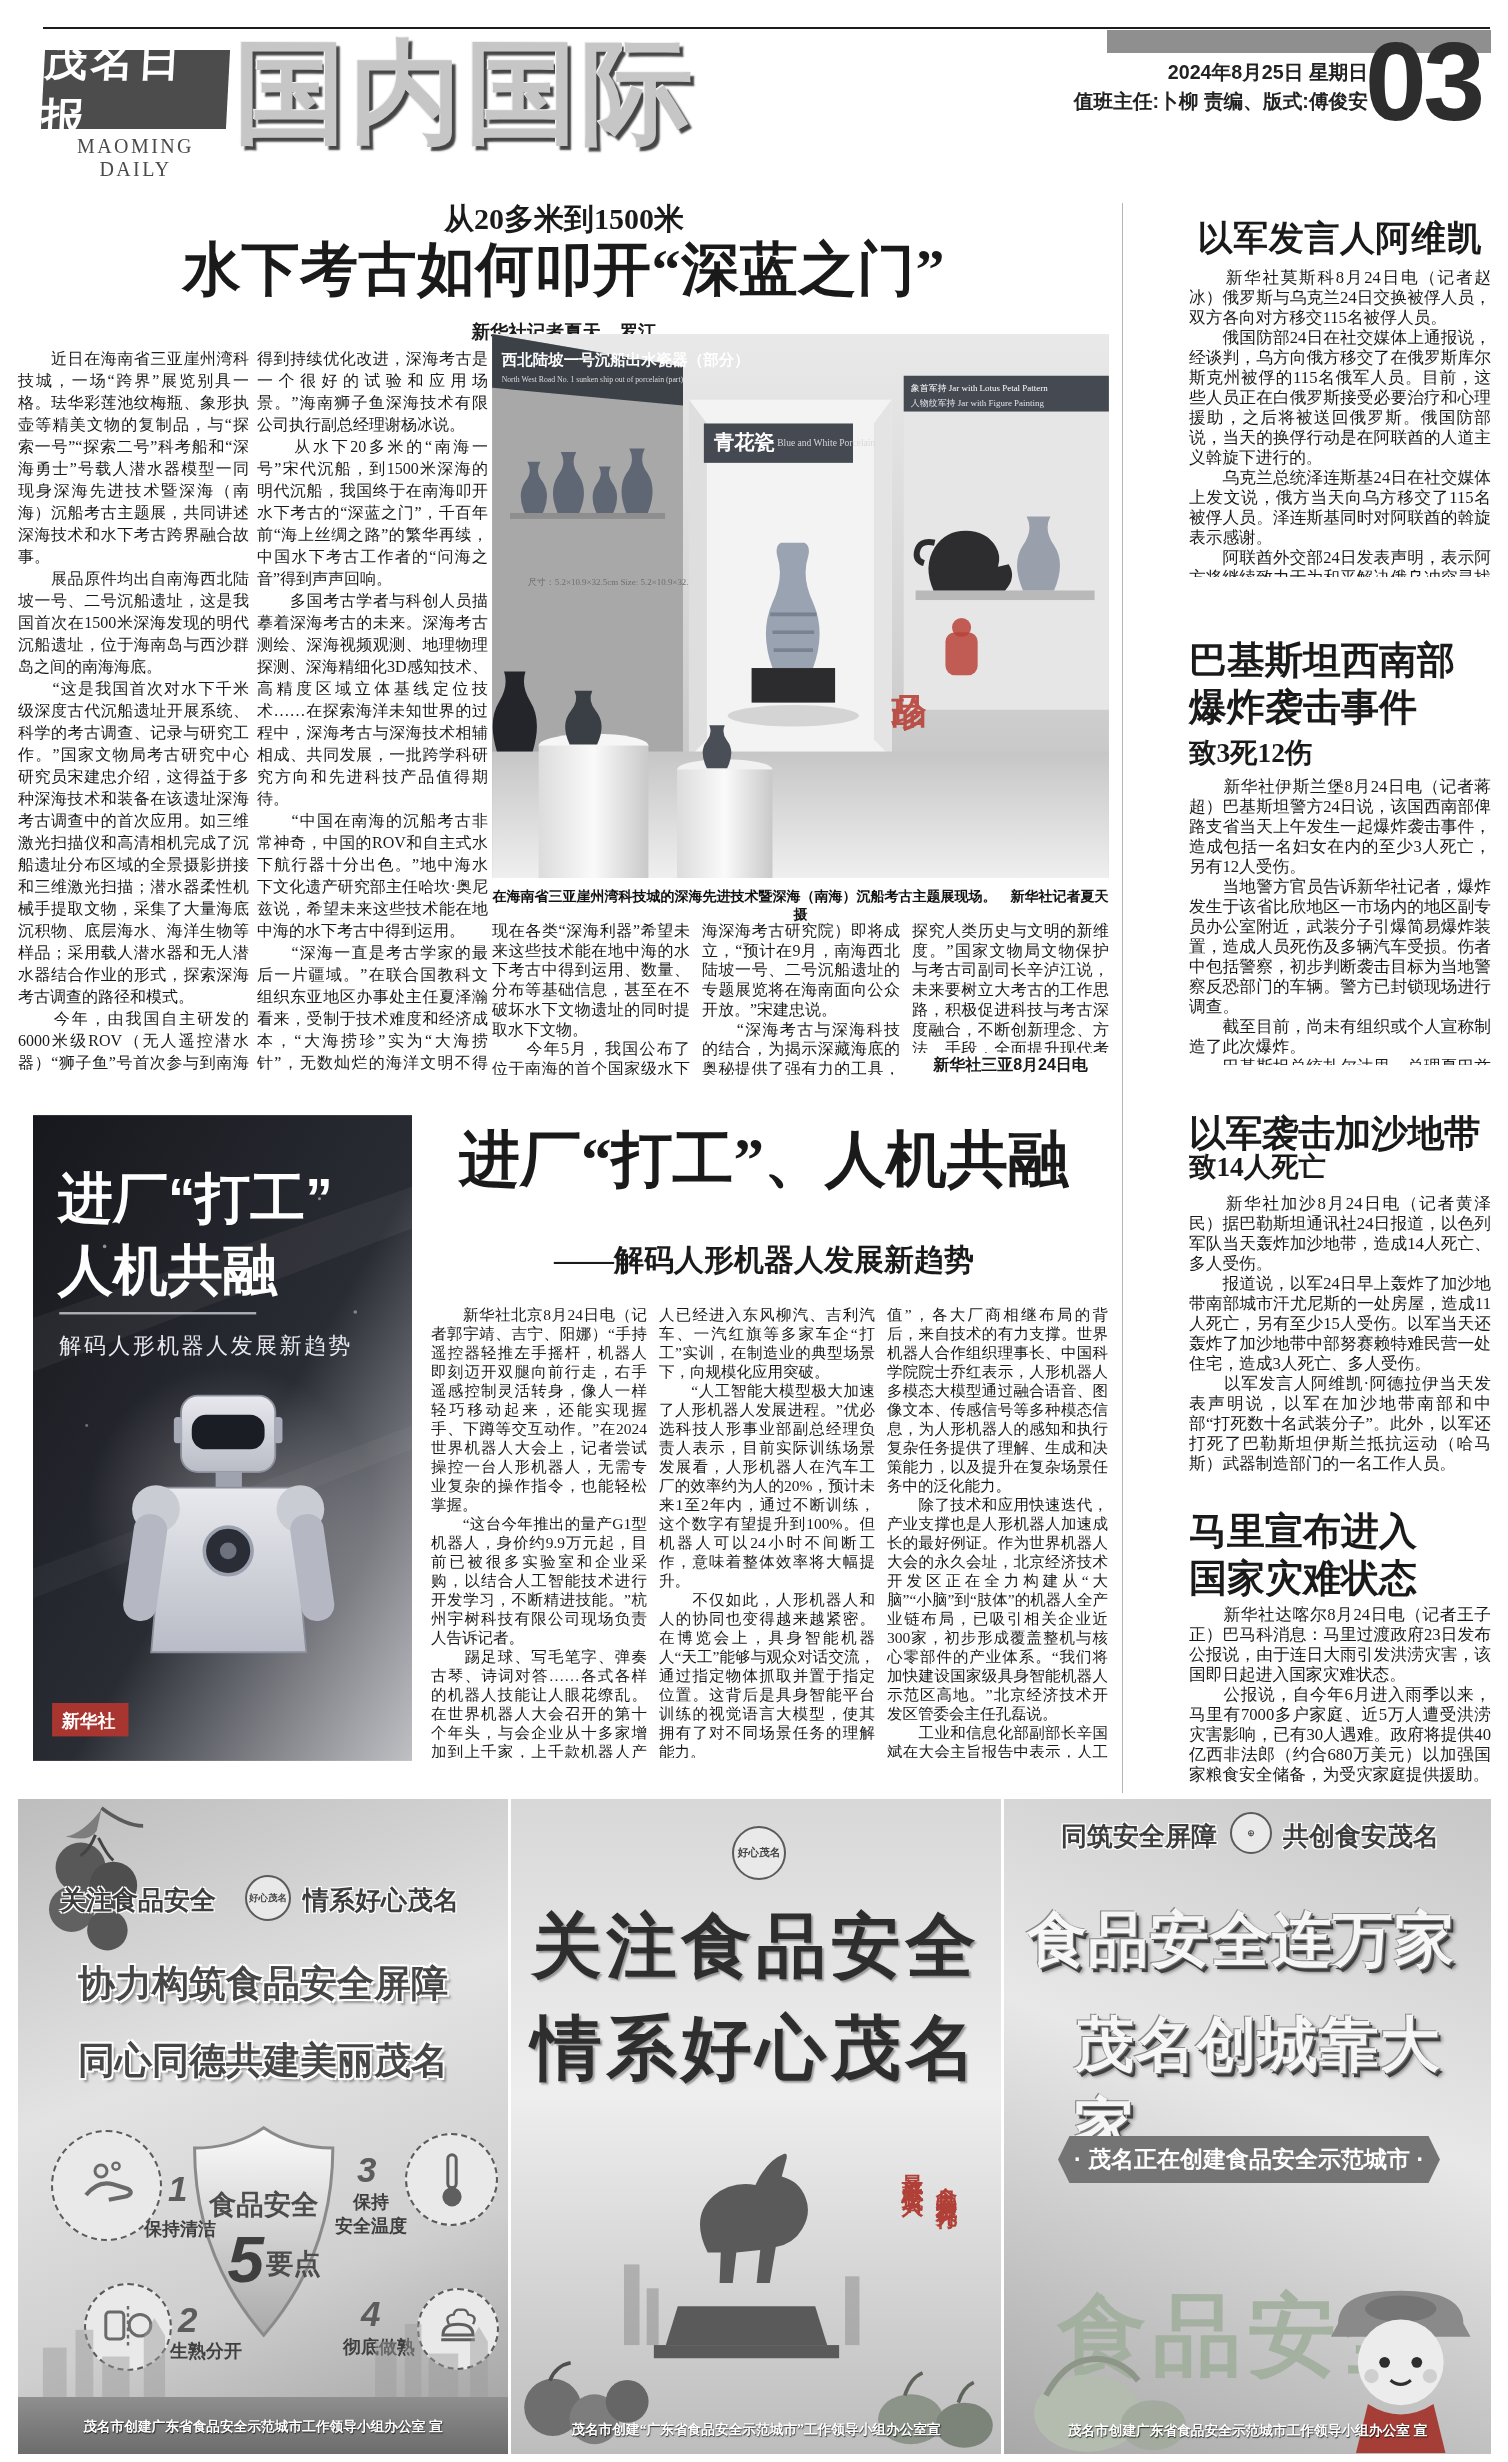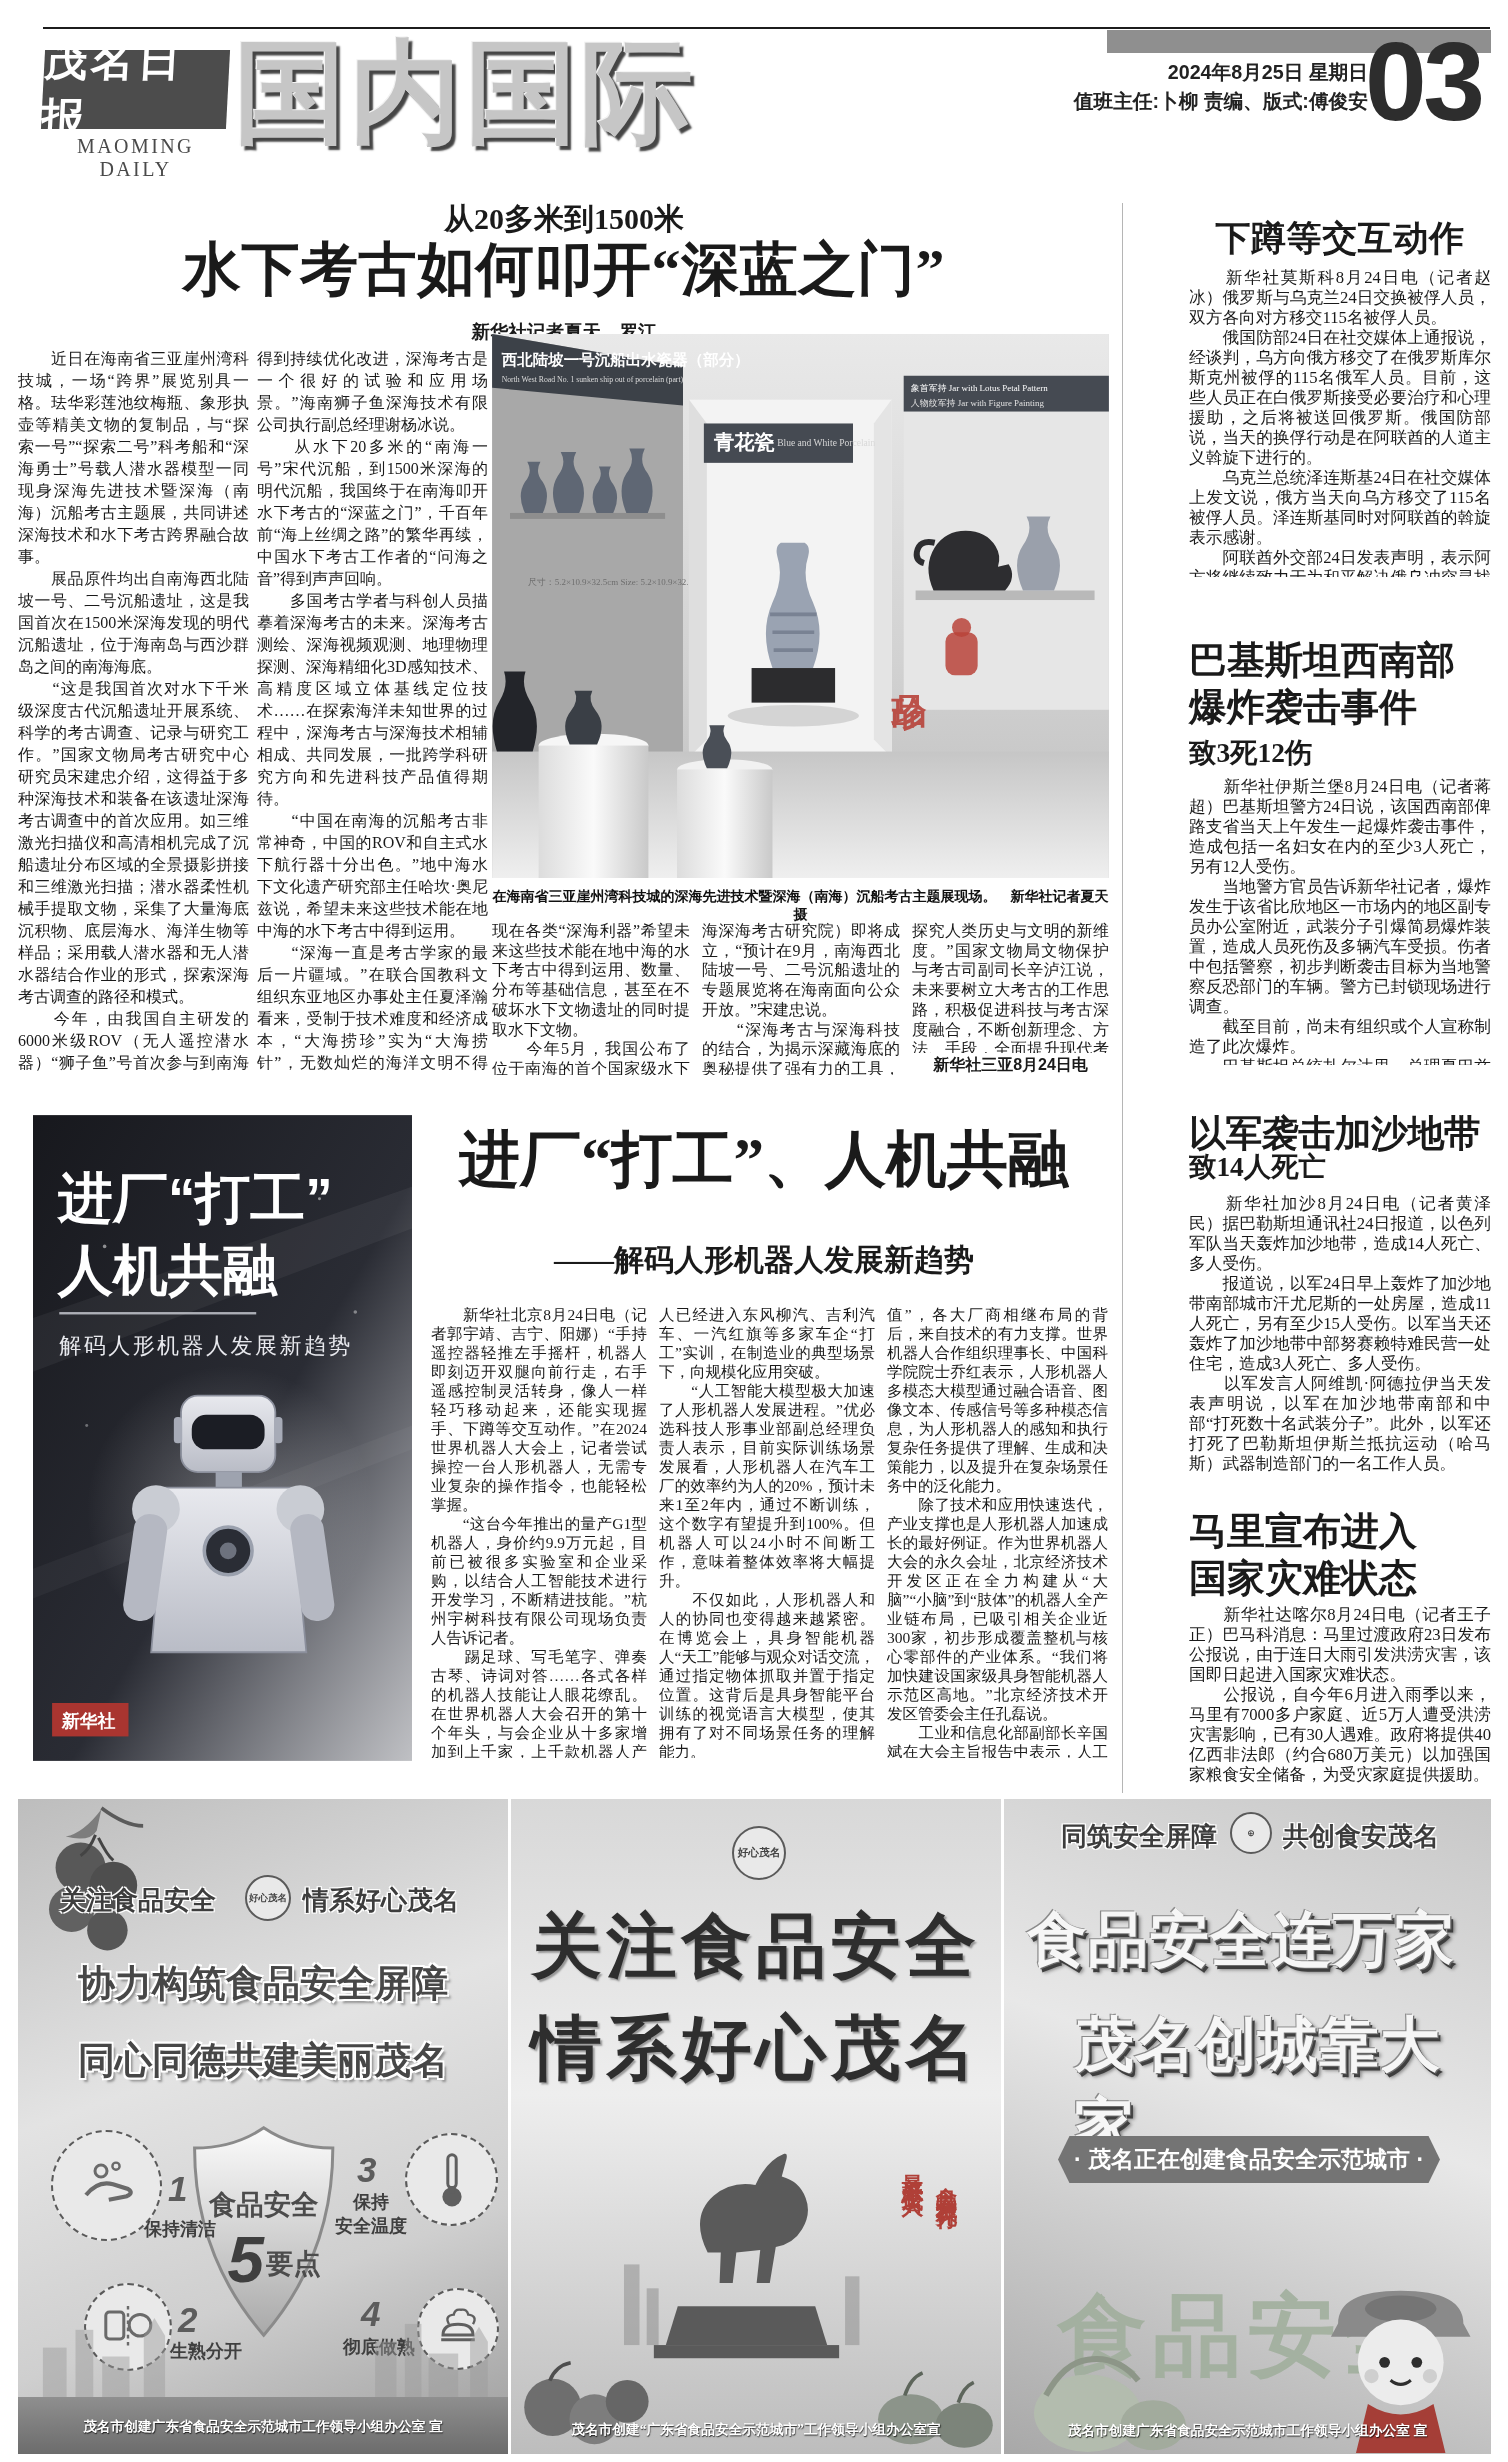--- a/index.html
+++ b/index.html
@@ -198,21 +198,21 @@
 
   <div class="abs prose mcol3">现在各类“深海利器”希望未来这些技术能在地中海的水下考古中得到运用、数量、分布等基础信息，甚至在不破坏水下文物遗址的同时提取水下文物。
 　　今年5月，我国公布了位于南海的首个国家级水下文物保护区。海南省文物考古研究院（南</div>
   <div class="abs prose mcol4">海深海考古研究院）即将成立，“预计在9月，南海西北陆坡一号、二号沉船遗址的专题展览将在海南面向公众开放。”宋建忠说。
 　　“深海考古与深海科技的结合，为揭示深藏海底的奥秘提供了强有力的工具，同时也开辟了</div>
   <div class="abs prose mcol5">探究人类历史与文明的新维度。”国家文物局文物保护与考古司副司长辛泸江说，未来要树立大考古的工作思路，积极促进科技与考古深度融合，不断创新理念、方法、手段，全面提升现代考古工作能力和水平。</div>
   <div class="abs m-dateline right sans">新华社三亚8月24日电</div>
 
   <div class="abs v-divider"></div>
 
-  <div class="abs sb sb-h-a1 serif">下蹲等交互动作</div>
+  <div class="abs sb sb-h-a1 serif">以军发言人阿维凯</div>
   <div class="abs sb sb-body sb-b-a1 prose">　　新华社莫斯科8月24日电（记者赵冰）俄罗斯与乌克兰24日交换被俘人员，双方各向对方移交115名被俘人员。
 　　俄国防部24日在社交媒体上通报说，经谈判，乌方向俄方移交了在俄罗斯库尔斯克州被俘的115名俄军人员。目前，这些人员正在白俄罗斯接受必要治疗和心理援助，之后将被送回俄罗斯。俄国防部说，当天的换俘行动是在阿联酋的人道主义斡旋下进行的。
 　　乌克兰总统泽连斯基24日在社交媒体上发文说，俄方当天向乌方移交了115名被俘人员。泽连斯基同时对阿联酋的斡旋表示感谢。
 　　阿联酋外交部24日发表声明，表示阿方将继续致力于为和平解决俄乌冲突寻找途径。</div>
 
   <div class="abs sb sb-h-a2 serif">巴基斯坦西南部
 爆炸袭击事件</div>
   <div class="abs sb sb-s-a2 serif">致3死12伤</div>
   <div class="abs sb sb-body sb-b-a2 prose">　　新华社伊斯兰堡8月24日电（记者蒋超）巴基斯坦警方24日说，该国西南部俾路支省当天上午发生一起爆炸袭击事件，造成包括一名妇女在内的至少3人死亡，另有12人受伤。
 　　当地警方官员告诉新华社记者，爆炸发生于该省比欣地区一市场内的地区副专员办公室附近，武装分子引爆简易爆炸装置，造成人员死伤及多辆汽车受损。伤者中包括警察，初步判断袭击目标为当地警察反恐部门的车辆。警方已封锁现场进行调查。

